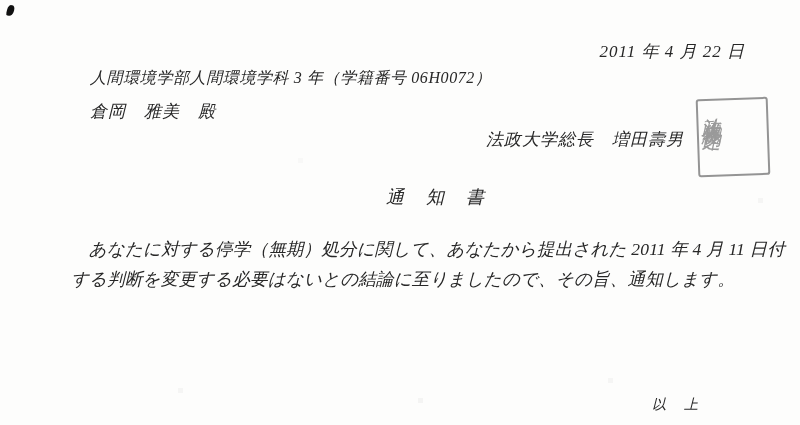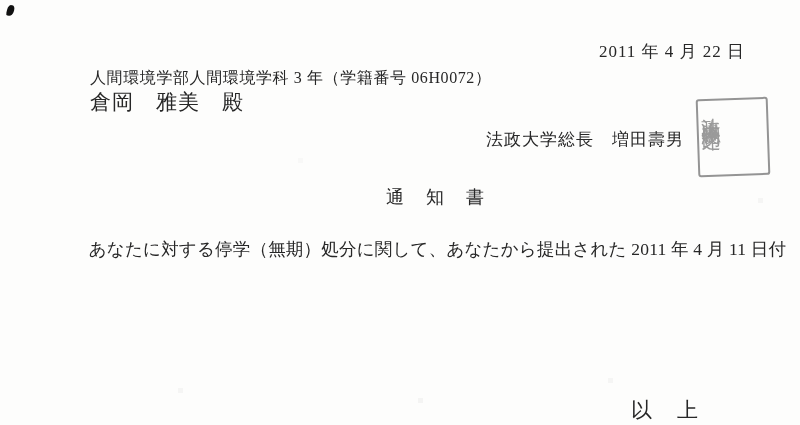--- a/index.html
+++ b/index.html
@@ -8,20 +8,21 @@
     background: #e9e9e9;
   }
   .page {
     position: relative;
     width: 800px;
     height: 425px;
     background: #fdfdfc;
     overflow: hidden;
     font-family: "Liberation Serif", "DejaVu Serif", serif;
     color: #272727;
+    font-style: italic;
   }
   
   .page::after {
     content: "";
     position: absolute;
     left: 0; top: 0; width: 1px; height: 1px;
     box-shadow:
       180px 390px 0 2px rgba(0,0,0,0.03),
       420px 400px 0 2px rgba(0,0,0,0.035),
       610px 380px 0 2px rgba(0,0,0,0.03),
@@ -51,22 +52,22 @@
     position: absolute;
     left: 90px;
     top: 68px;
     font-size: 16px;
     letter-spacing: 0.6px;
     white-space: nowrap;
   }
   .recipient-name {
     position: absolute;
     left: 90px;
-    top: 88px;
-    font-size: 21px;
+    top: 100px;
+    font-size: 17px;
     letter-spacing: 1px;
     white-space: nowrap;
   }
   .sender-line {
     position: absolute;
     top: 128px;
     right: 116px;
     font-size: 17px;
     letter-spacing: 1px;
     white-space: nowrap;
@@ -114,21 +115,21 @@
   }
   .body-line {
     height: 30px;
     line-height: 26px;
     white-space: nowrap;
   }
   .closing-line {
     position: absolute;
     top: 396px;
     right: 100px;
-    font-size: 21px;
+    font-size: 14px;
     letter-spacing: 2px;
     white-space: nowrap;
   }
 </style>
 </head>
 <body>
 
 <div class="page">
 
   <div class="ink-artifact"></div>
@@ -142,17 +143,18 @@
   <div class="sender-line">法政大学総長　増田壽男</div>
 
   <div class="seal">
     <div class="seal-text">法政大學總長之印</div>
   </div>
 
   <div class="doc-title">通　知　書</div>
 
   <div class="body-block">
     <div class="body-line">　あなたに対する停学（無期）処分に関して、あなたから提出された 2011 年 4 月 11 日付</div>
+    <div class="body-line">する判断を変更する必要はないとの結論に至りましたので、その旨、通知します。</div>
   </div>
 
   <div class="closing-line">以　上</div>
 
 </div>
 
 </body></html>

